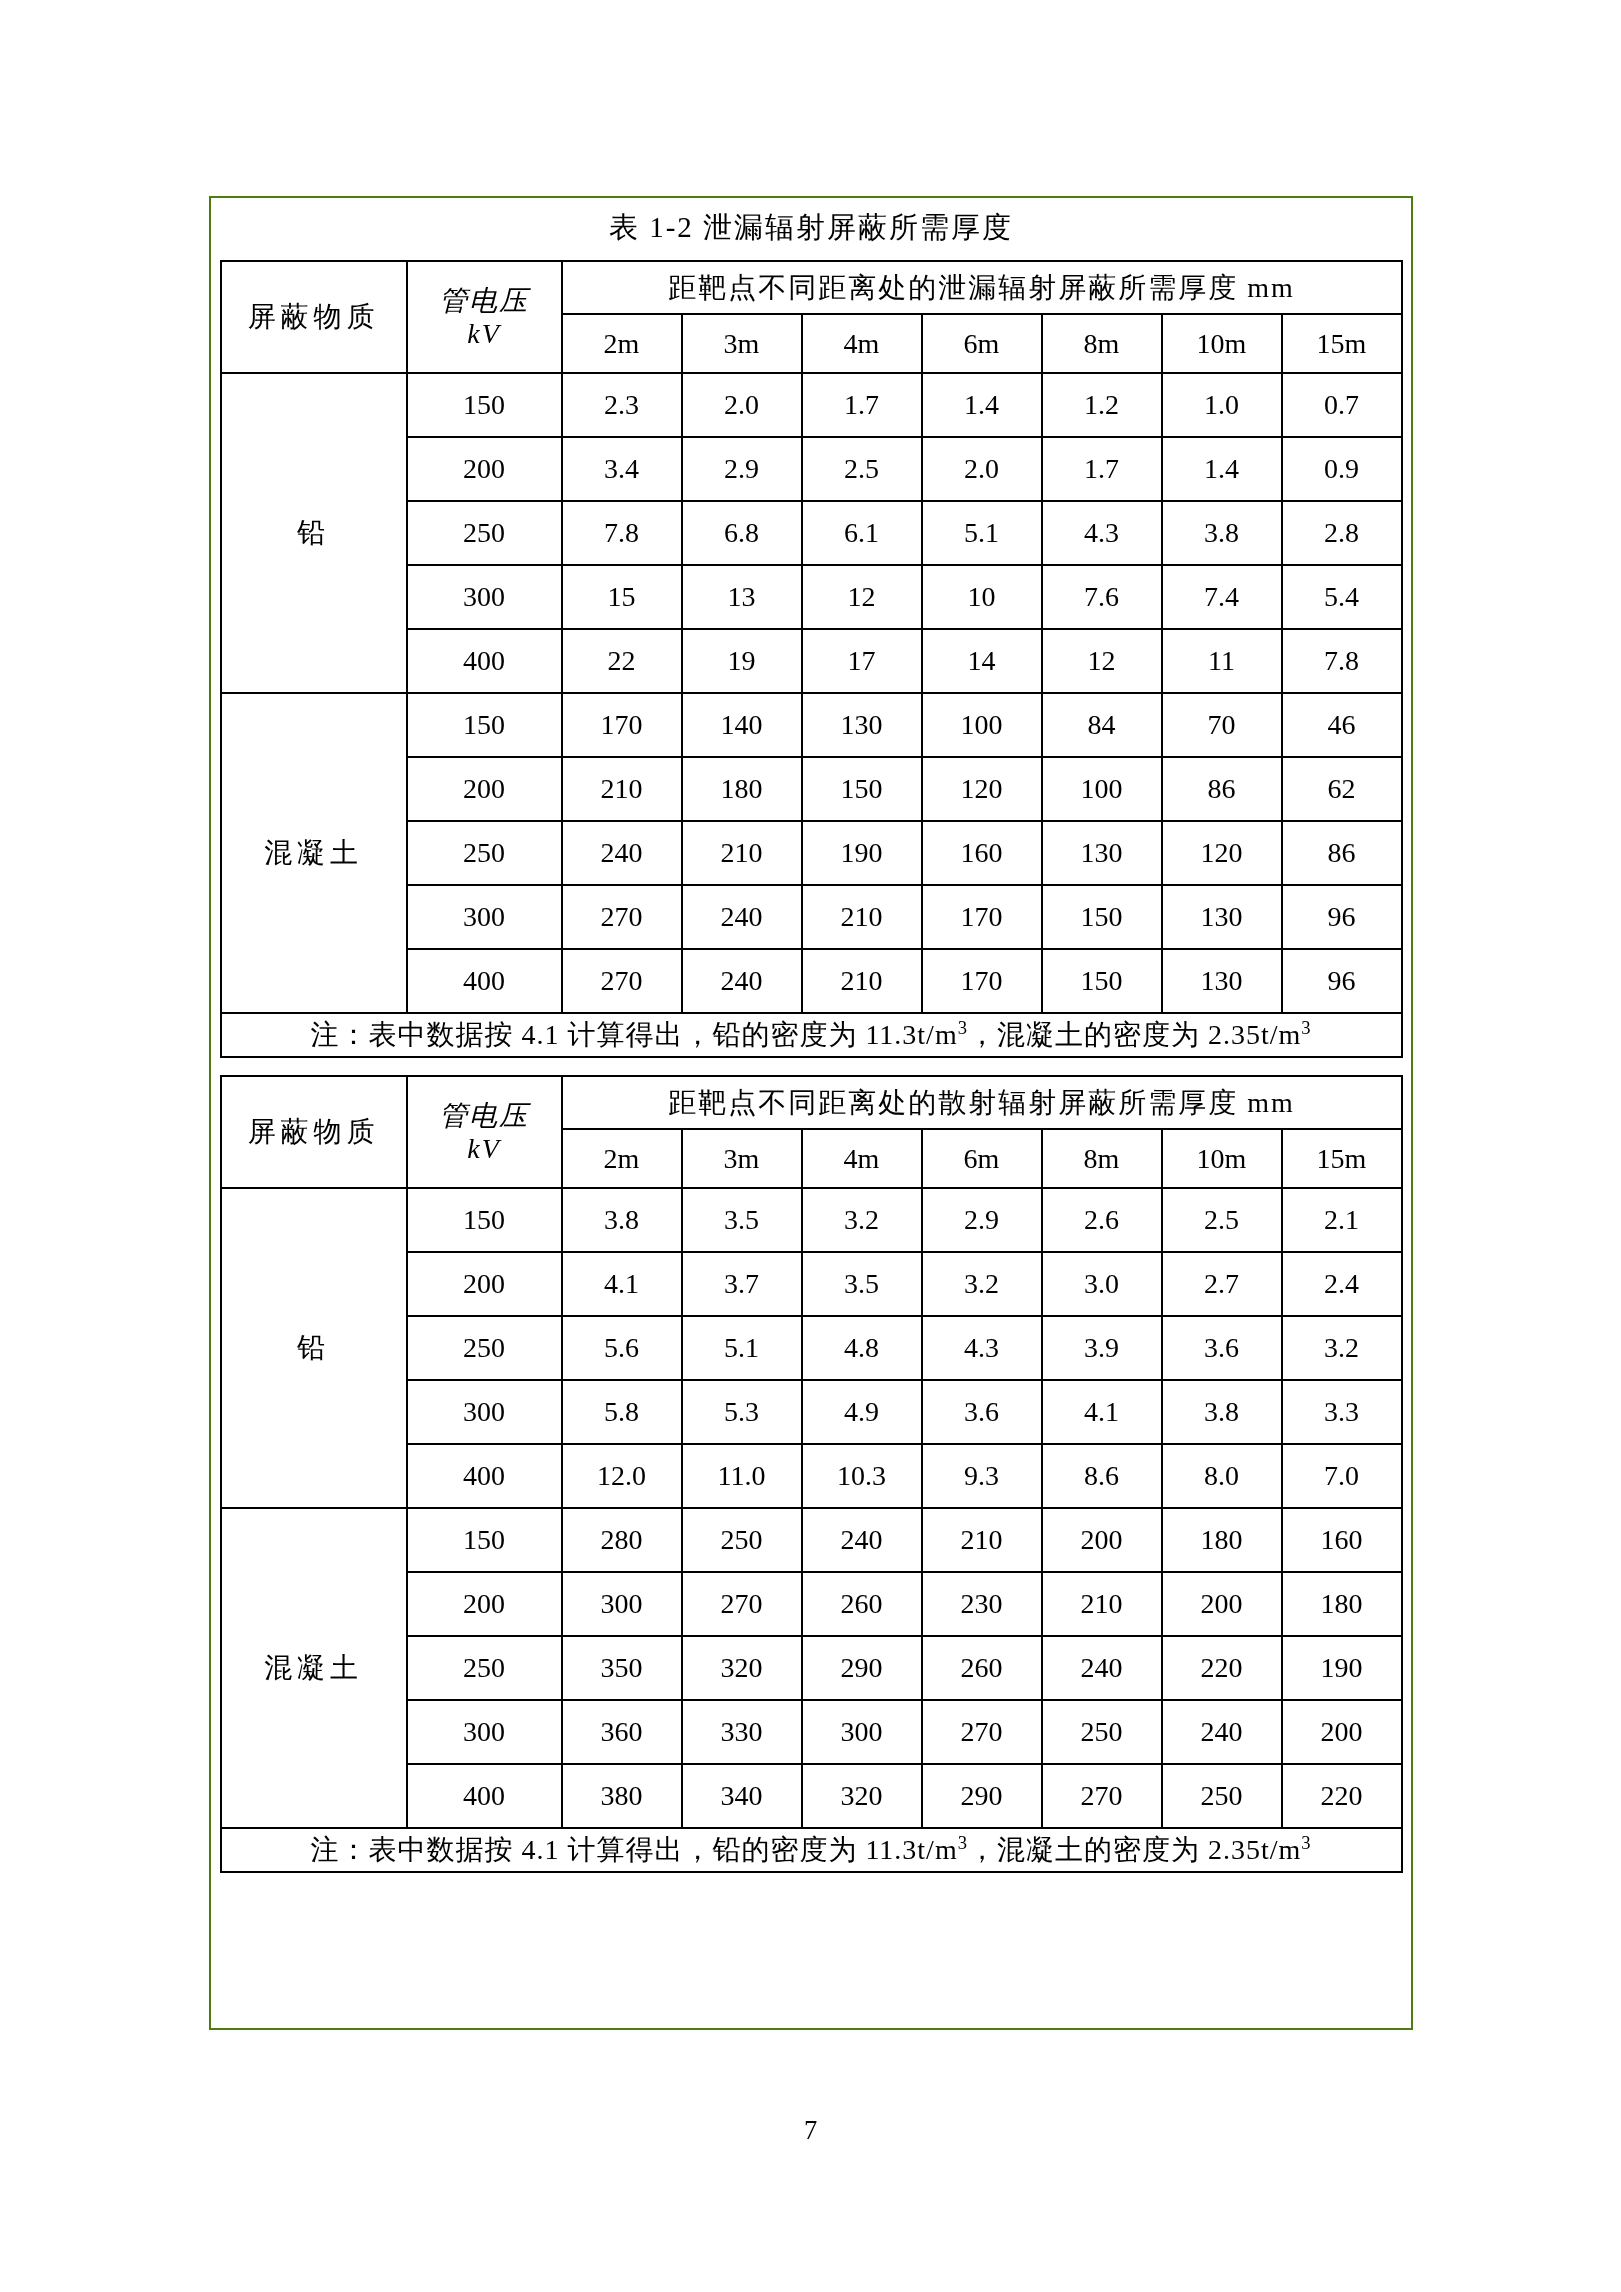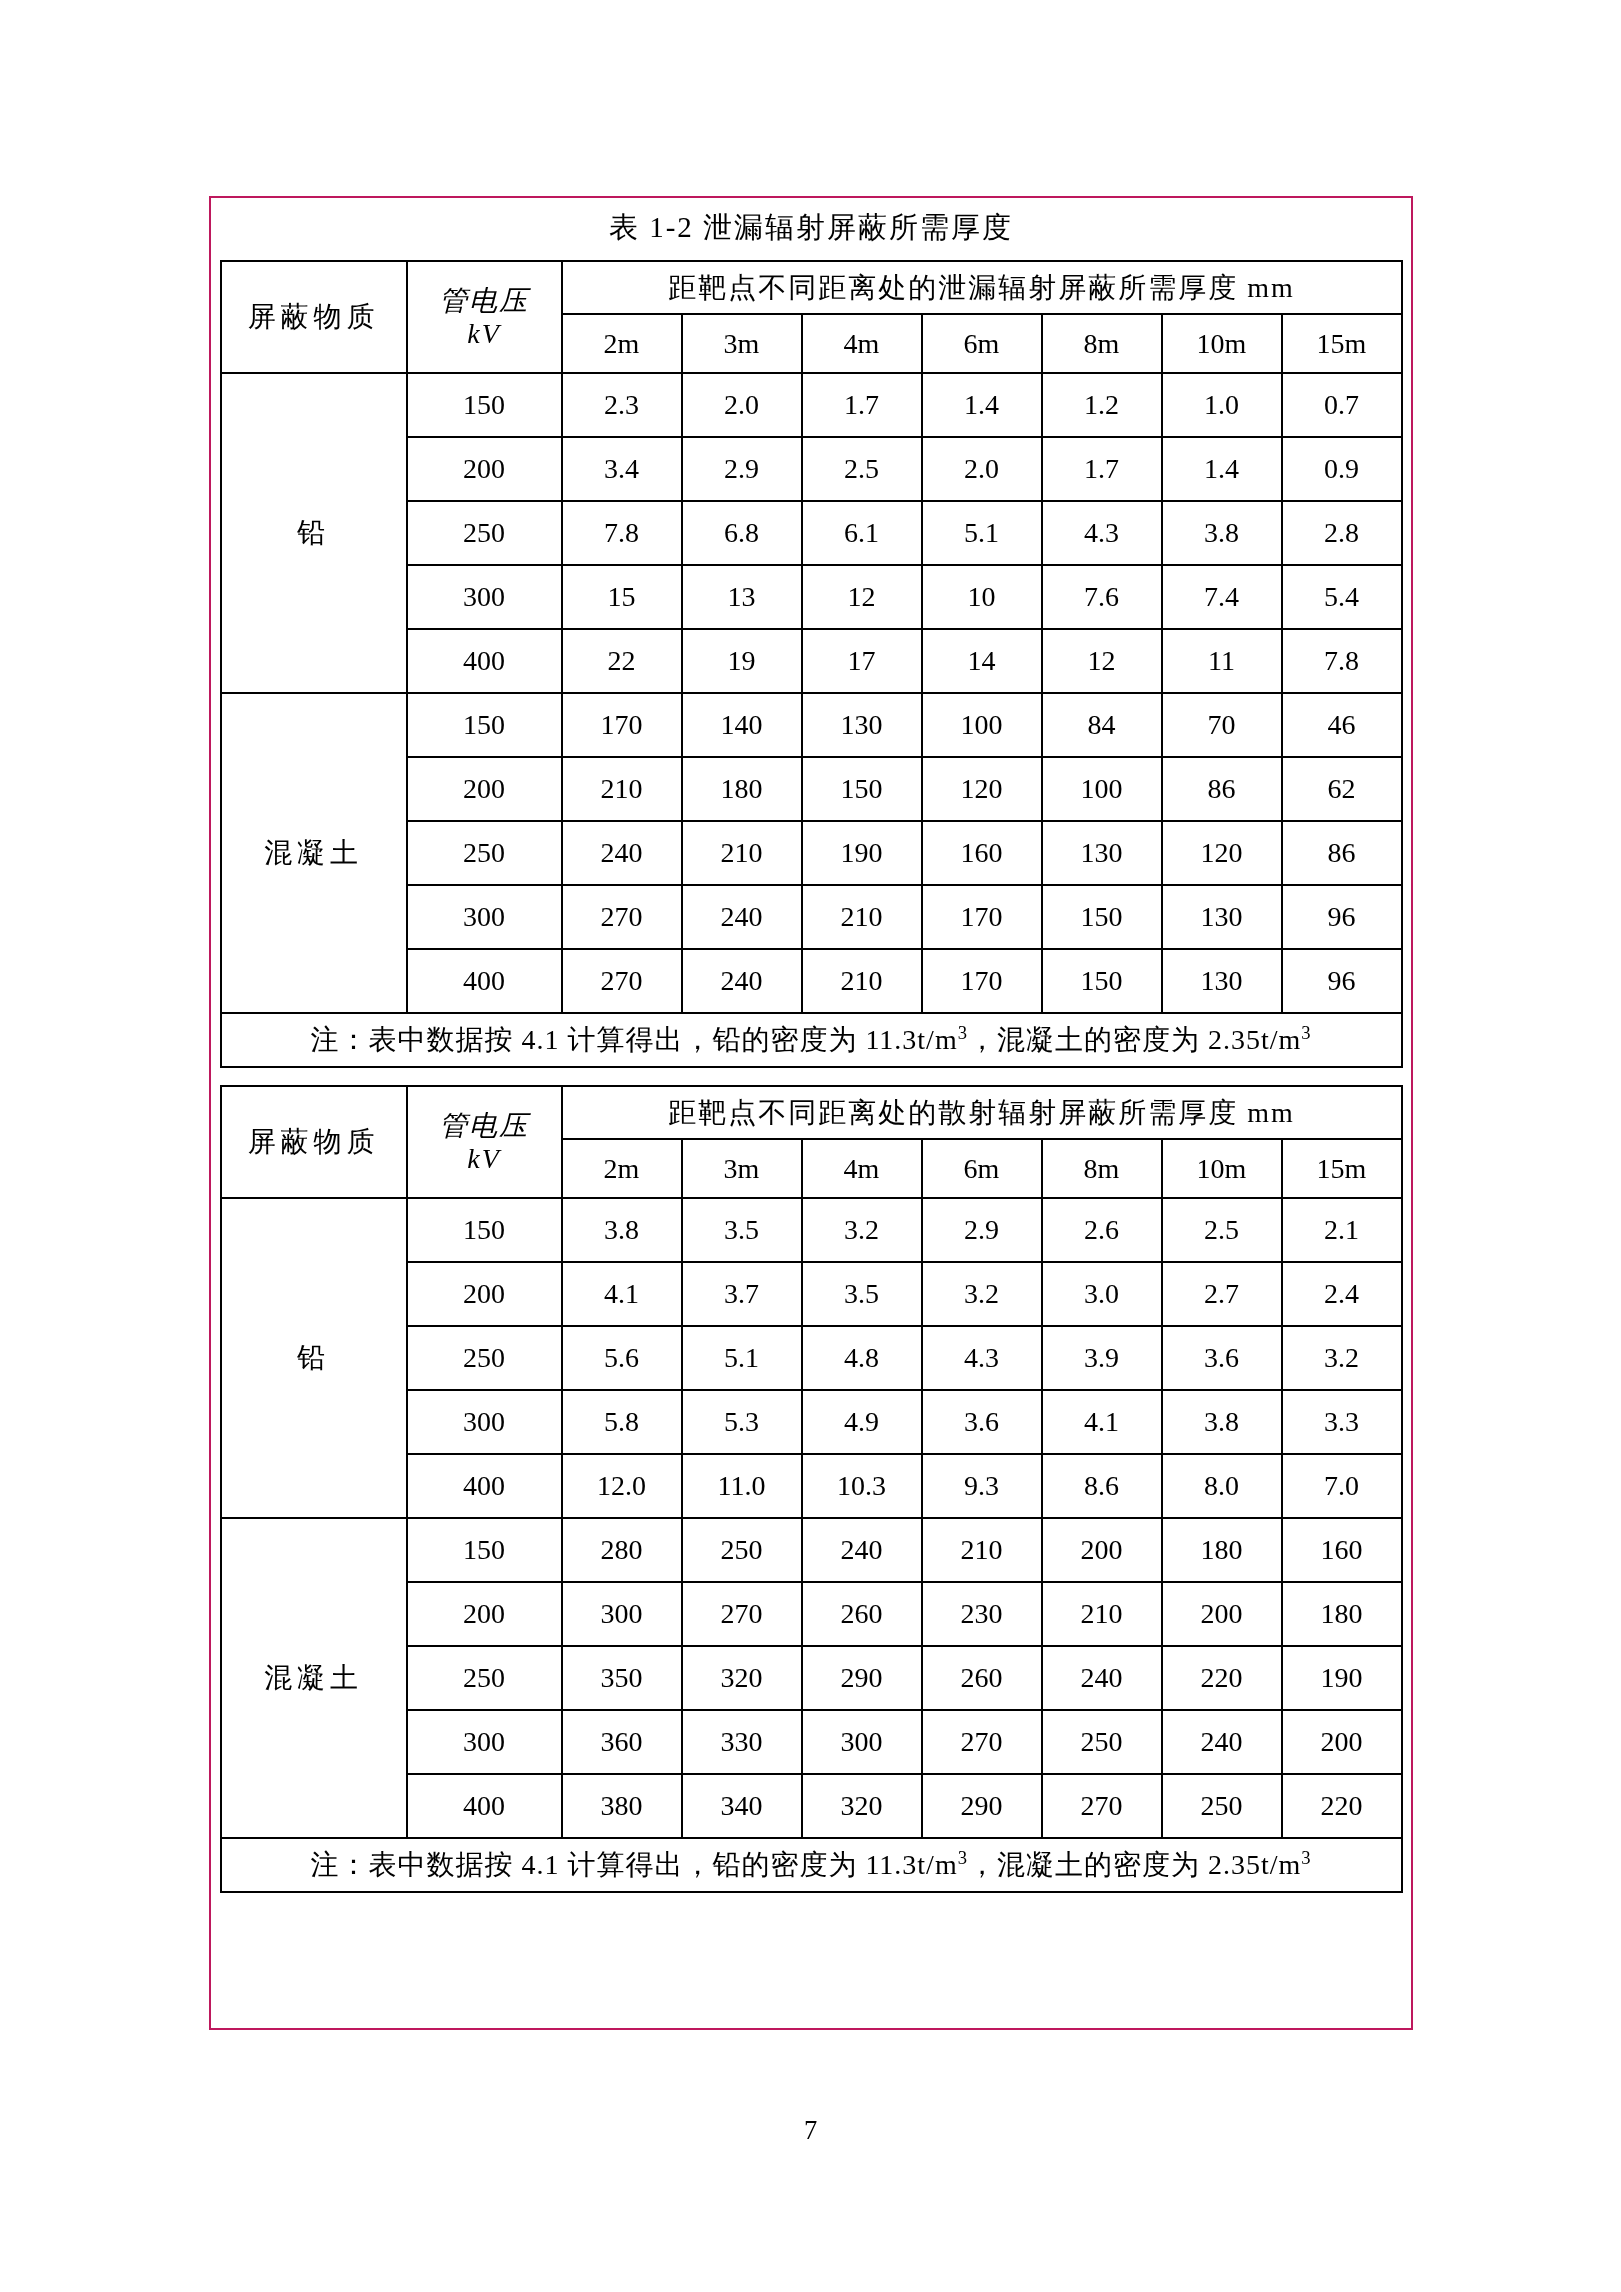--- a/index.html
+++ b/index.html
@@ -14,21 +14,21 @@
   .page {
     position: relative;
     width: 1621px; height: 2293px;
     background: #ffffff;
     overflow: hidden;
   }
   .page-frame {
     position: absolute;
     left: 209px; top: 196px;
     width: 1204px; height: 1834px;
-    border: 2px solid #be185d;
+    border: 2px solid #4d7c0f;
     background: #ffffff;
   }
   .table-title {
     text-align: center;
     font-size: 29px;
     line-height: 33px;
     letter-spacing: 2px;
     margin-top: 12.7px;
     white-space: nowrap;
   }
@@ -49,21 +49,21 @@
     font-weight: normal;
     text-align: center;
     vertical-align: middle;
     font-size: 28px;
     padding: 0;
     overflow: hidden;
   }
   tr.hrow1 { height: 53px; }
   tr.hrow2 { height: 59px; }
   tr.drow  { height: 64px; }
-  tr.nrow  { height: 54px; }
+  tr.nrow  { height: 44px; }
   th.cjk, td.cjk { letter-spacing: 4.9px; margin-left: 20px; }
   th.span-header { letter-spacing: 2px; }
   th.voltage .line { display: block; line-height: 33px; letter-spacing: 2px; font-style: italic; }
   td.note-cell {
     text-align: left;
     padding-left: 13.7px;
     font-size: 28px;
     letter-spacing: 1px;
   }
   td.note-cell sup {

